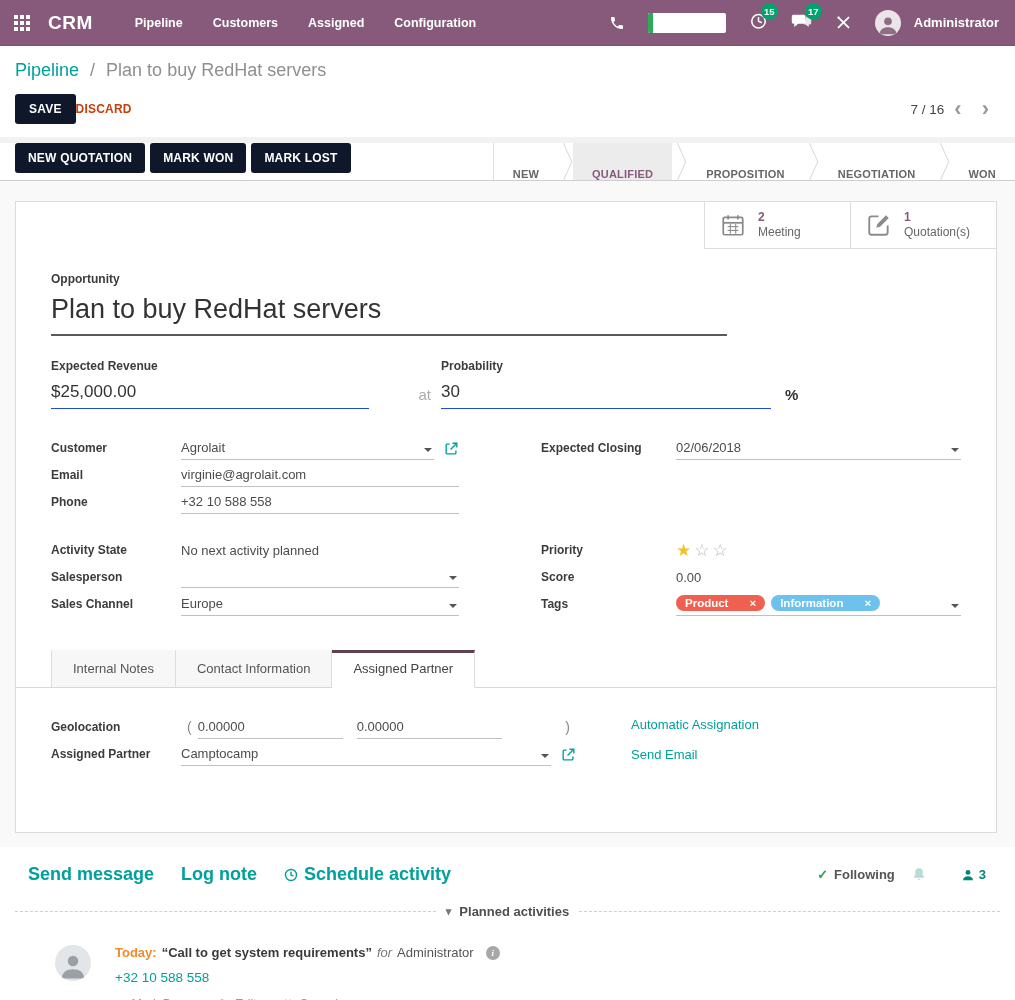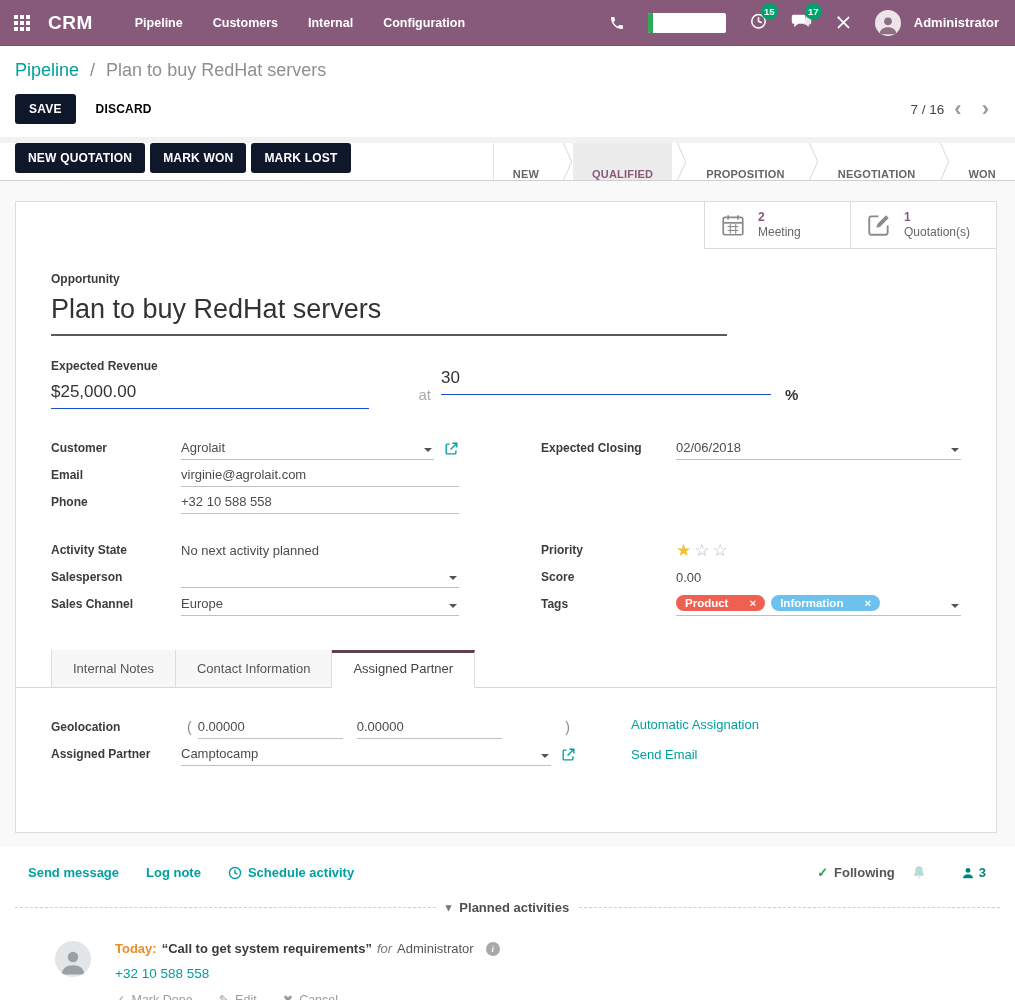--- a/index.html
+++ b/index.html
@@ -24,21 +24,21 @@
   .username { color:#fff; font-size:13px; font-weight:bold; margin-left:-10px; cursor:pointer; }
 
   
   .control-panel { background:#fff; padding:14px 16px 13px 15px; }
   .breadcrumb { font-size:18px; }
   .bc-link { color:#00A09D; cursor:pointer; }
   .bc-sep { color:#8f8f8f; margin:0 6px; }
   .bc-current { color:#8f8f8f; }
   .cp-row { display:flex; align-items:center; margin-top:13px; }
   .btn { background:#0f172a; color:#fff; font-weight:bold; font-size:12px; padding:8px 14px; border:none; border-radius:3px; cursor:pointer; font-family:inherit; letter-spacing:.2px; }
-  .link-btn { color:#000000; font-weight:bold; font-size:12px; margin-left:20px; cursor:pointer; letter-spacing:.2px; }
+  .link-btn { color:#c2410c; font-weight:bold; font-size:12px; cursor:pointer; letter-spacing:.2px; }
   .pager { margin-left:auto; display:flex; align-items:center; font-size:13.5px; color:#444; }
   .chev { color:#9a9a9a; font-size:22px; line-height:1; padding:0 10px; cursor:pointer; font-weight:bold; }
 
   .gap-strip { height:6px; background:#f2f2f2; }
 
   
   .statusbar { background:#fff; display:flex; align-items:stretch; height:38px; border-bottom:1px solid #cfcfcf; }
   .sb-buttons { display:flex; align-items:flex-start; gap:5px; padding-left:15px; }
   .sb-buttons .btn { padding:8px 13px; }
   .stages { margin-left:auto; display:flex; align-items:stretch; border-left:1px solid #e2e2e2; }
@@ -97,21 +97,21 @@
   .geo-row { display:flex; align-items:center; }
   .paren { color:#888; font-size:14px; padding:0 6px; }
   .geo-input { width:145px; }
   .geo-input .input-line { padding-right:4px; }
   .tc-right { margin-left:55px; padding-top:3px; }
   .tc-link { color:#00A09D; font-size:13px; display:block; margin-bottom:15px; cursor:pointer; }
 
   
   .chatter { background:#fff; padding:17px 15px 0; }
   .chat-actions { display:flex; align-items:center; padding-left:13px; }
-  .chat-link { color:#00A09D; font-size:13px; font-weight:bold; margin-right:27px; display:flex; align-items:center; gap:6px; cursor:pointer; }
+  .chat-link { color:#00A09D; font-size:18px; font-weight:bold; margin-right:27px; display:flex; align-items:center; gap:6px; cursor:pointer; }
   .follow-area { margin-left:auto; display:flex; align-items:center; padding-right:14px; }
   .following { color:#555; font-weight:bold; font-size:13px; display:flex; align-items:center; gap:6px; cursor:pointer; }
   .check-g { color:#28a745; font-size:13px; }
   .bell-wrap { margin-left:16px; cursor:pointer; display:flex; }
   .followers { color:#00857C; font-weight:bold; font-size:13px; display:flex; align-items:center; gap:4px; margin-left:34px; cursor:pointer; }
 
   .divider { display:flex; align-items:center; margin-top:19px; color:#4f4f4f; font-weight:bold; font-size:13px; }
   .divider::before, .divider::after { content:''; flex:1; border-top:1px dashed #cfcfcf; }
   .div-label { margin:0 10px; display:flex; align-items:center; gap:8px; cursor:pointer; }
   .div-caret { color:#777; font-size:11px; }
@@ -143,21 +143,21 @@
       <span></span>
       <span></span>
       <span></span>
       <span></span>
       <span></span>
   </div>
   <div class="brand">CRM</div>
   <nav class="nav-menu">
     <a class="nav-item">Pipeline</a>
     <a class="nav-item">Customers</a>
-    <a class="nav-item">Internal</a>
+    <a class="nav-item">Assigned</a>
     <a class="nav-item">Configuration</a>
   </nav>
   <div class="nav-right">
     <span style="display:flex;">
       <svg width="16" height="16" viewBox="0 0 24 24" fill="#fff">
           <path d="M6.62 10.79c1.44 2.83 3.76 5.14 6.59 6.59l2.2-2.2c.27-.27.67-.36 1.02-.24 1.12.37 2.33.57 3.57.57.55 0 1 .45 1 1V20c0 .55-.45 1-1 1-9.39 0-17-7.61-17-17 0-.55.45-1 1-1h3.5c.55 0 1 .45 1 1 0 1.25.2 2.45.57 3.57.11.35.03.74-.25 1.02l-2.2 2.2z"></path>
         </svg>
     </span>
     <div class="progress-widget">
       <div class="progress-fill"></div>
@@ -279,20 +279,21 @@
 
       <div class="rev-row">
         <div class="rev-col">
           <div class="o-label">Expected Revenue</div>
           <div class="big-val">$25,000.00</div>
         </div>
         <div class="at-col">
             <span class="at-word">at</span>
           </div>
         <div class="prob-col">
+          <div class="o-label">Probability</div>
           <div class="big-val">30</div>
         </div>
         <div class="pct-col">
             <span>%</span>
           </div>
       </div>
 
       <div class="form-cols">
         <div class="left-col">
           <div class="field-row">

